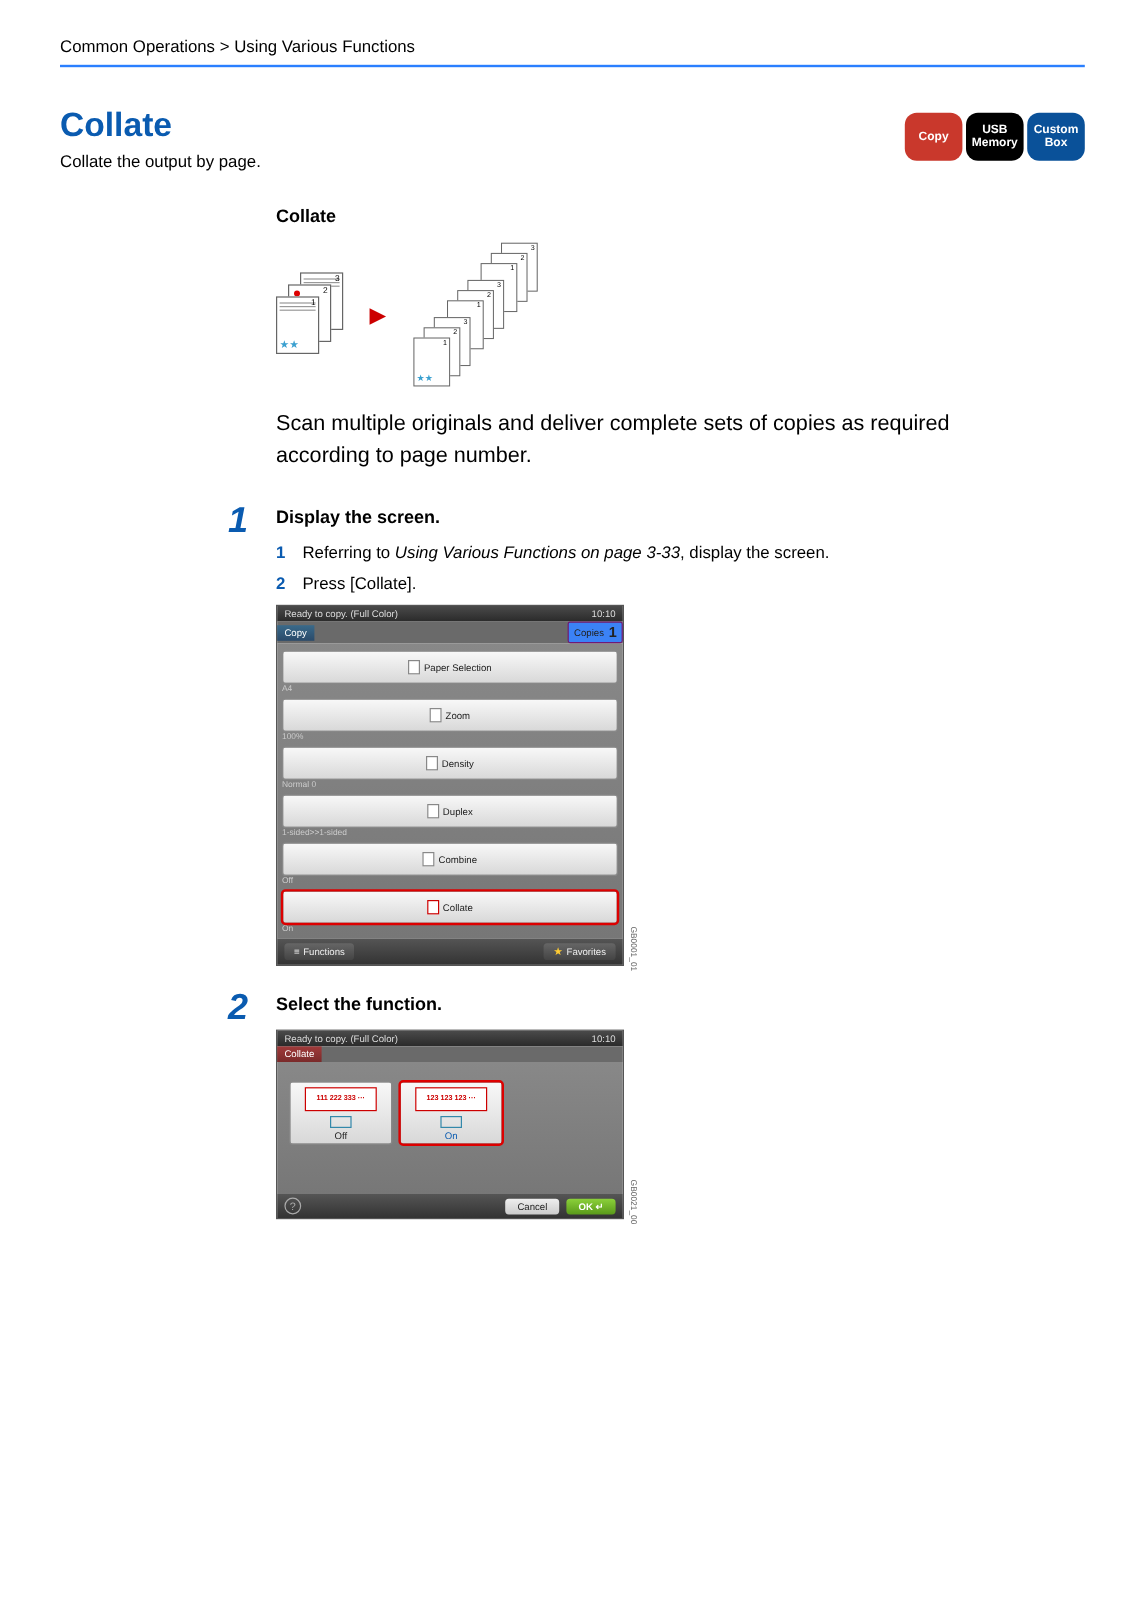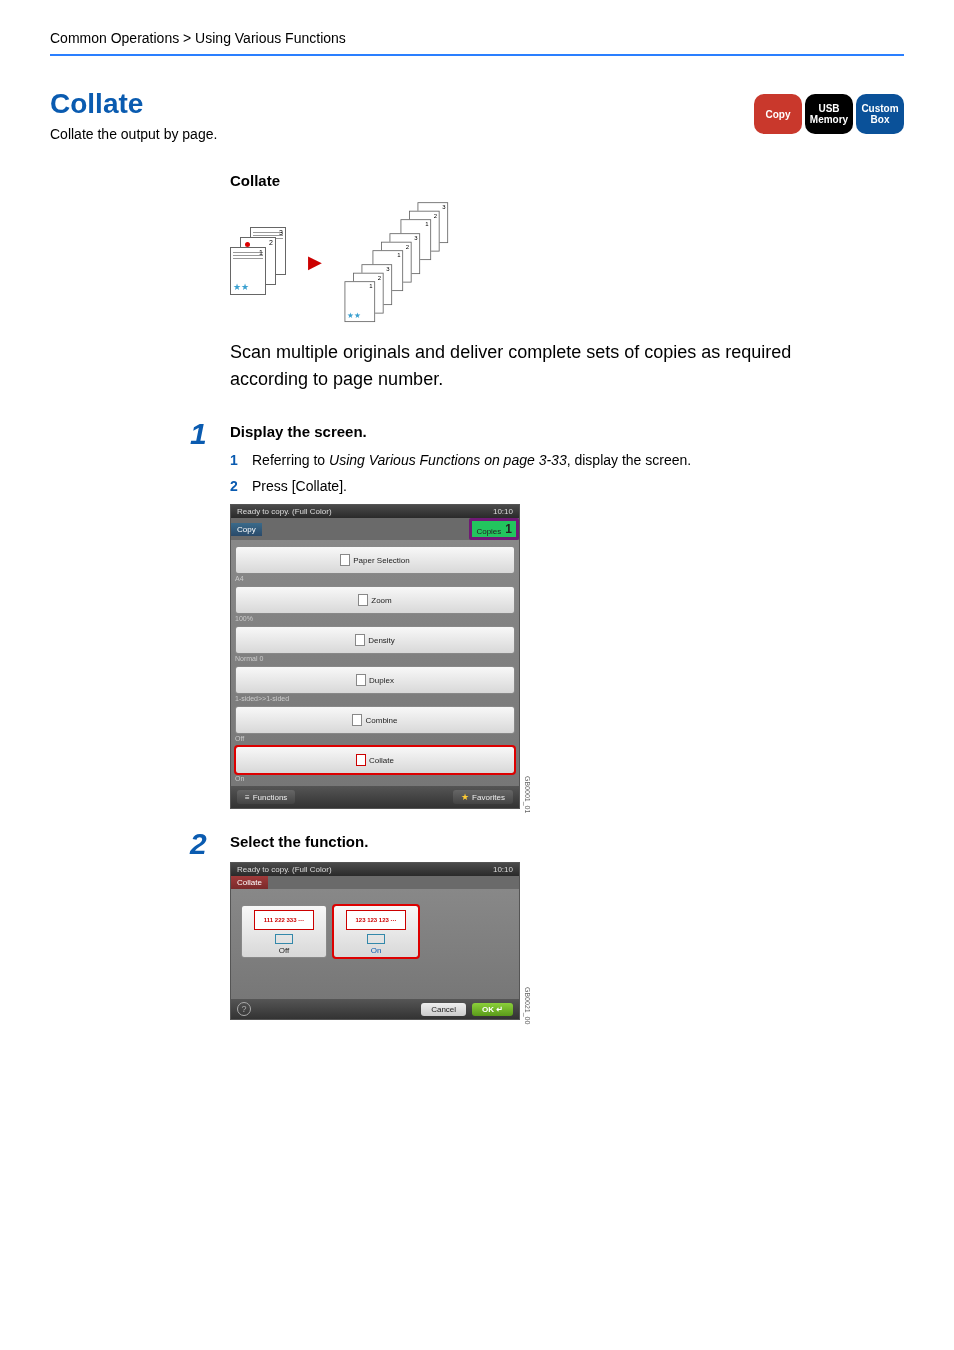--- a/index.html
+++ b/index.html
@@ -135,22 +135,22 @@
     color: #222;
     font-size: 8px;
     display:flex; align-items:center; justify-content:center; gap:3px;
     position:relative;
   }
   .ui-btn .mini-icon { width:10px; height:12px; border:1px solid #888; background:#fff; display:inline-block; }
   .ui-btn.highlight { outline: 2px solid #d00; outline-offset: -1px; }
   .btn-sub { font-size: 7px; color:#ccc; margin-top:1px; }
   .cell-wrap { display:flex; flex-direction:column; }
   .copies-box {
-    display:inline-flex; align-items:flex-end; gap:4px;
-    background:#22c55e; color:#222; padding:1px 4px; border:3px solid #701a75; border-radius:2px;
+    display:inline-flex; align-items:center; gap:4px;
+    background:#3b82f6; color:#222; padding:1px 4px; border:1px solid #701a75; border-radius:2px;
   }
   .copies-num { font-size:12px; font-weight:bold; }
   .panel-foot {
     background: linear-gradient(#555,#333);
     display:flex; justify-content:space-between;
     padding: 4px 6px;
   }
   .foot-btn {
     background: linear-gradient(#666,#444);
     border-radius:3px; padding:2px 8px; color:#eee; font-size:8px;

